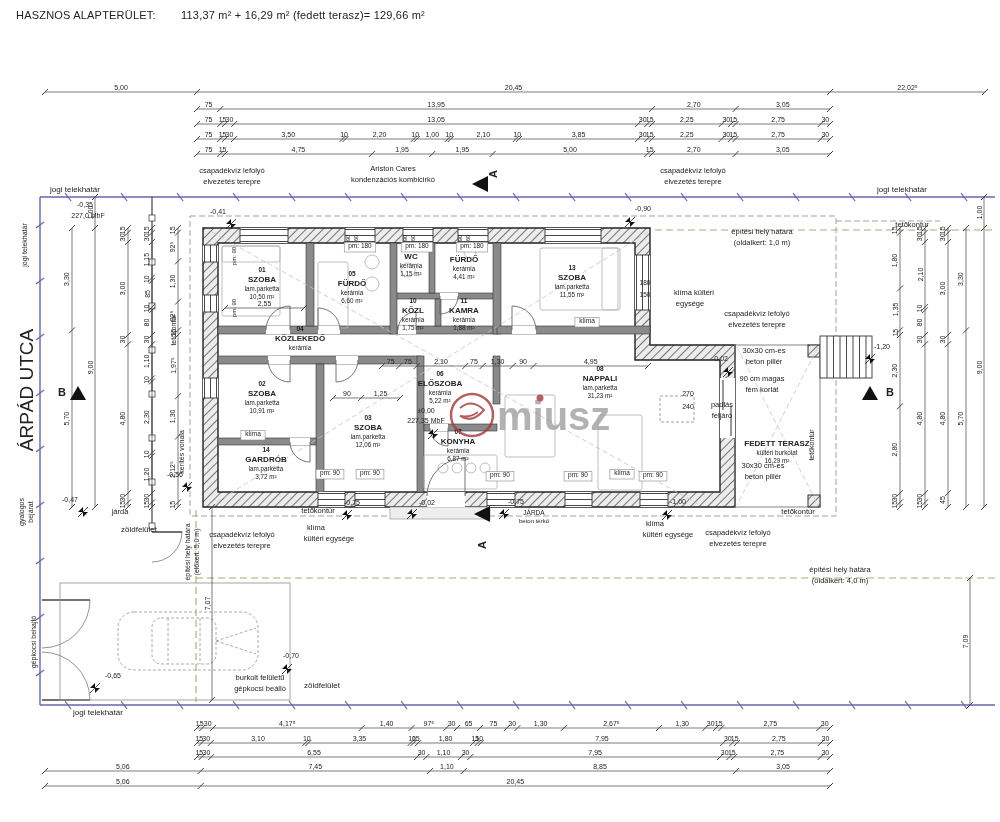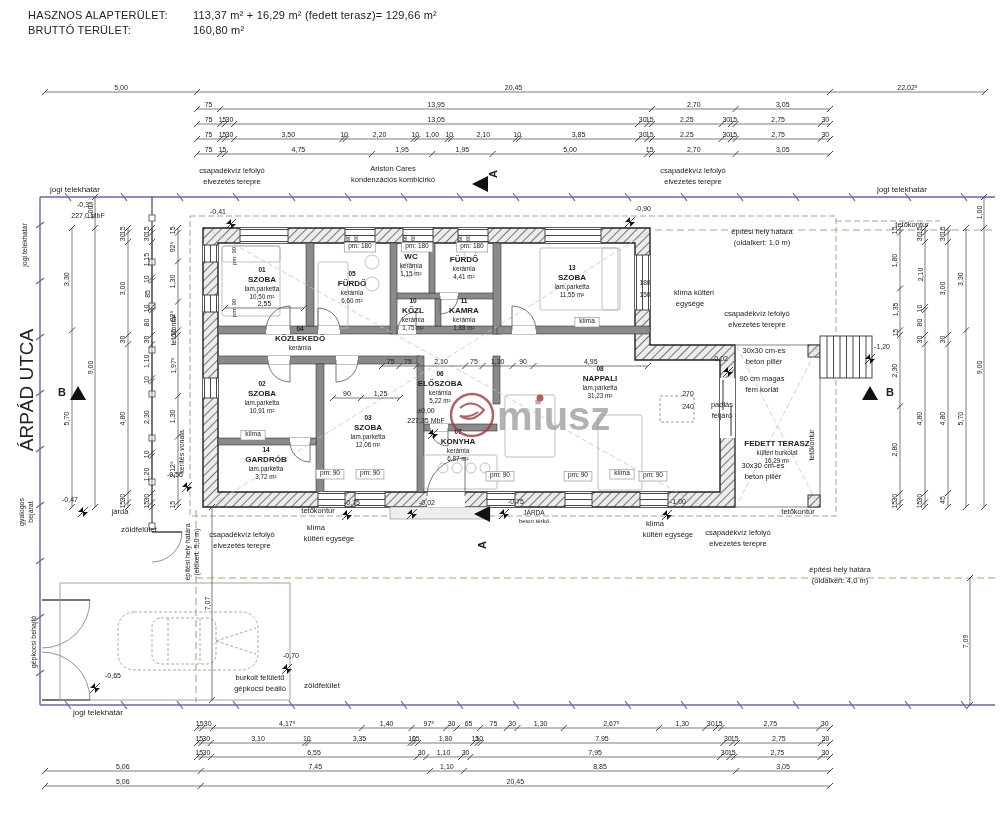--- a/index.html
+++ b/index.html
@@ -1,29 +1,28 @@
 <!DOCTYPE html>
 <html><head>
 <meta charset="utf-8">
 <style>
   html,body{margin:0;padding:0;background:#fff;}
   #canvas{position:relative;width:1000px;height:822px;background:#fff;overflow:hidden;
           font-family:"Liberation Sans","DejaVu Sans",sans-serif;color:#222;}
-  #hdr{position:absolute;left:28px;top:8px;font-size:11px;line-height:15px;letter-spacing:.2px;}
+  #hdr{position:absolute;left:16px;top:8px;font-size:11px;line-height:15px;letter-spacing:.2px;}
   #hdr .row{white-space:pre;}
   #hdr .lbl{display:inline-block;min-width:165px;}
   svg text{font-family:"Liberation Sans","DejaVu Sans",sans-serif;}
 </style>
 </head>
 <body>
 
 <div id="canvas">
   <div id="hdr">
     <div class="row"><span class="lbl">HASZNOS ALAPTERÜLET:</span><span>113,37 m² + 16,29 m² (fedett terasz)= 129,66 m²</span></div>
-    <div class="row"><span class="lbl">BRUTTÓ TERÜLET:</span><span>160,80 m²</span></div>
   </div>
 
   <svg id="plan" width="1000" height="822" viewBox="0 0 1000 822">
     <defs>
       <pattern id="hatch" width="6" height="6" patternUnits="userSpaceOnUse" patternTransform="rotate(45)">
         <rect width="6" height="6" fill="#ececec"></rect>
         <line x1="0" y1="0" x2="0" y2="6" stroke="#555" stroke-width="1.6"></line>
       </pattern>
     </defs>
 

